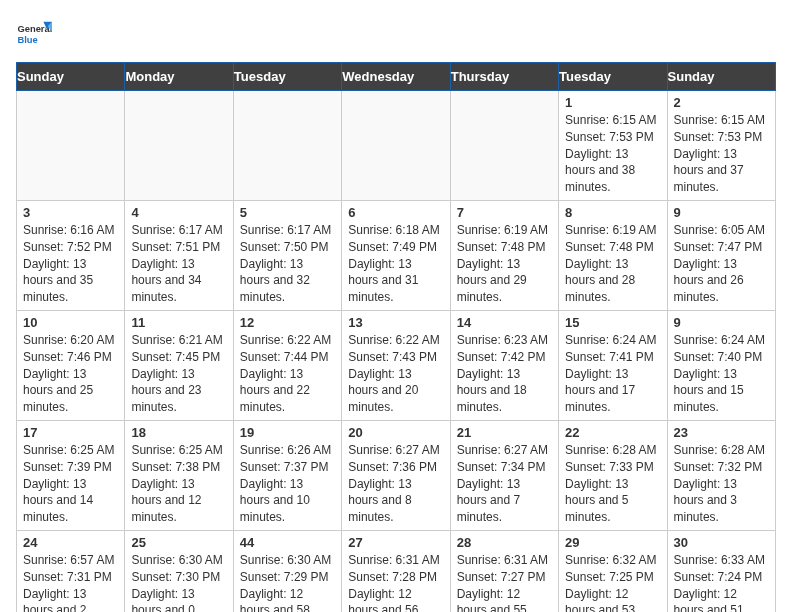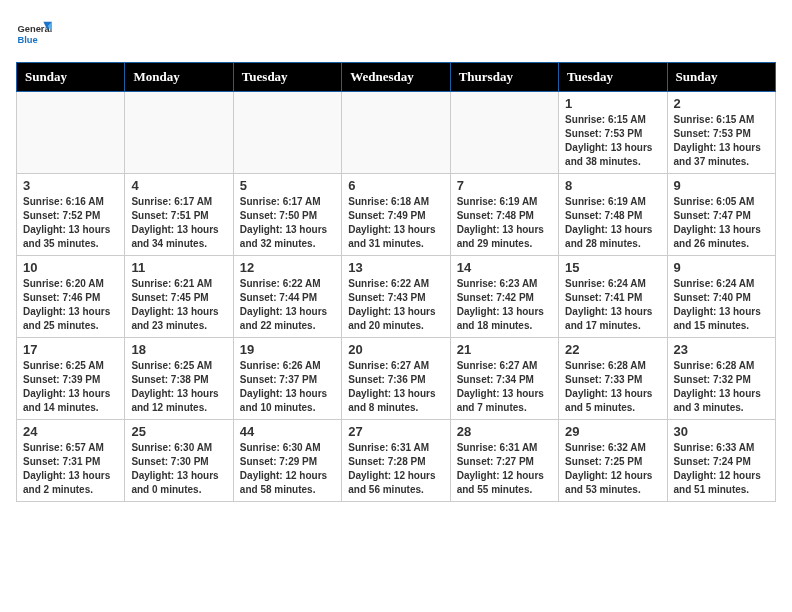--- a/index.html
+++ b/index.html
@@ -37,28 +37,27 @@
     .location-title {
       font-size: 15px;
       color: #555;
     }
     .calendar {
       width: 100%;
       border-collapse: collapse;
       border: 1px solid #ccc;
     }
     .calendar th {
-      background: #000000;
+      background: #404040;
       color: #fff;
       font-size: 13px;
       font-weight: bold;
-      padding: 6px 8px;
+      padding: 6px 0;
       text-align: left;
       border: 1px solid #1a5fa8;
-      font-family: Liberation Serif, serif;
     }
     .calendar td {
       border: 1px solid #ccc;
       vertical-align: top;
       padding: 4px 6px;
       width: 108px;
       min-height: 80px;
       font-size: 10.5px;
       color: #333;
       background: #fff;
@@ -66,24 +65,23 @@
     .calendar td.empty {
       background: #f9f9f9;
     }
     .day-number {
       font-size: 13px;
       font-weight: bold;
       margin-bottom: 2px;
       display: block;
     }
     .day-info {
-      font-size: 10px;
+      font-size: 12px;
       color: #333;
       line-height: 1.4;
-      font-weight: bold;
     }
     .calendar tr:last-child td {
       vertical-align: top;
     }
   </style>
 </head>
 <body>
 
 <div class="header-section">
   <div class="logo">

